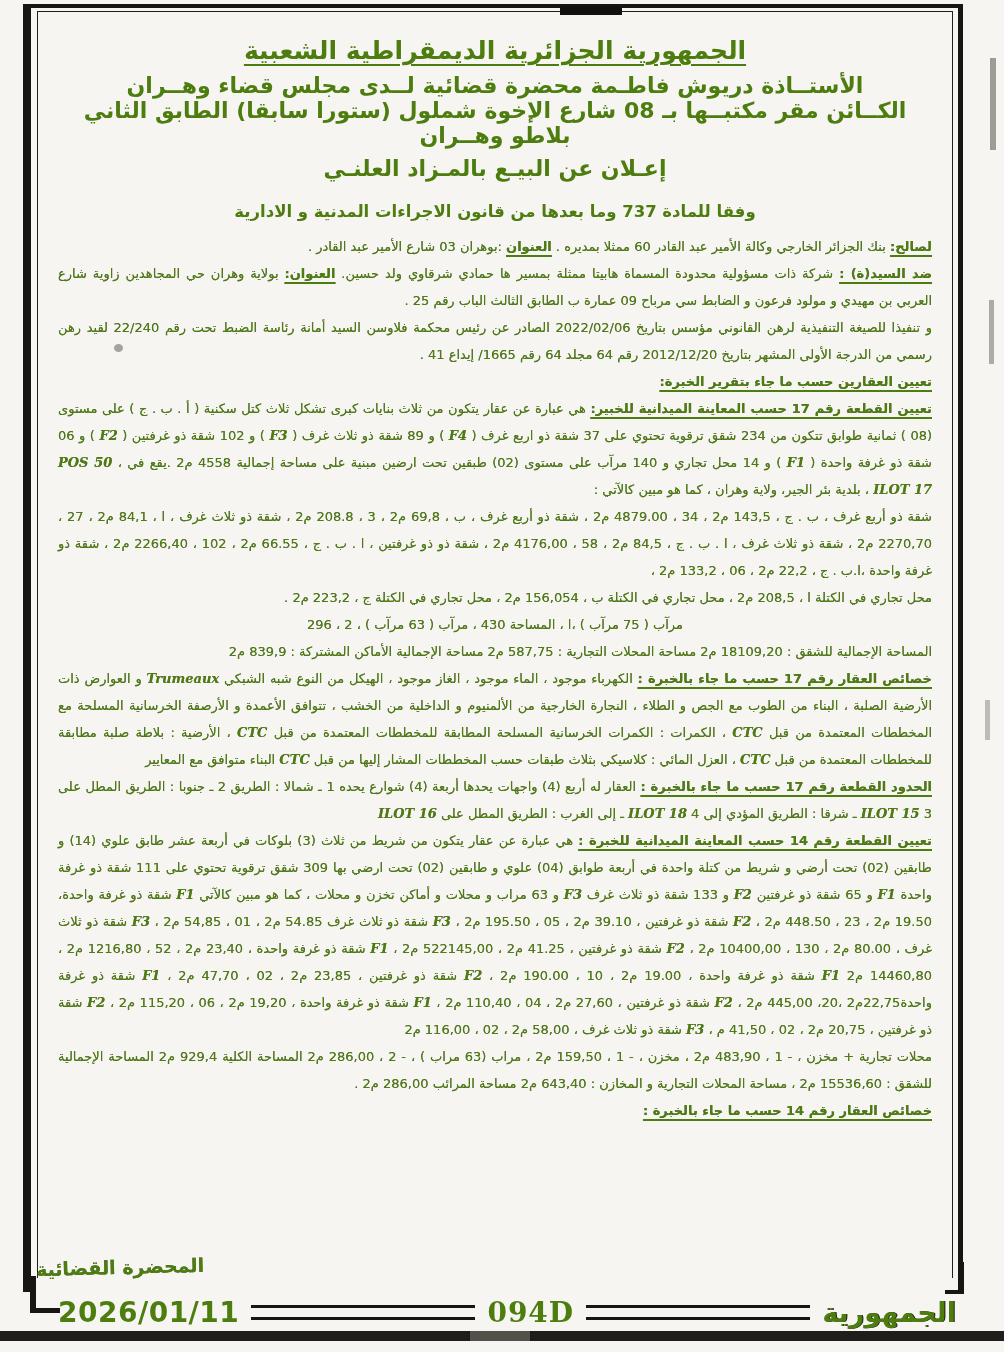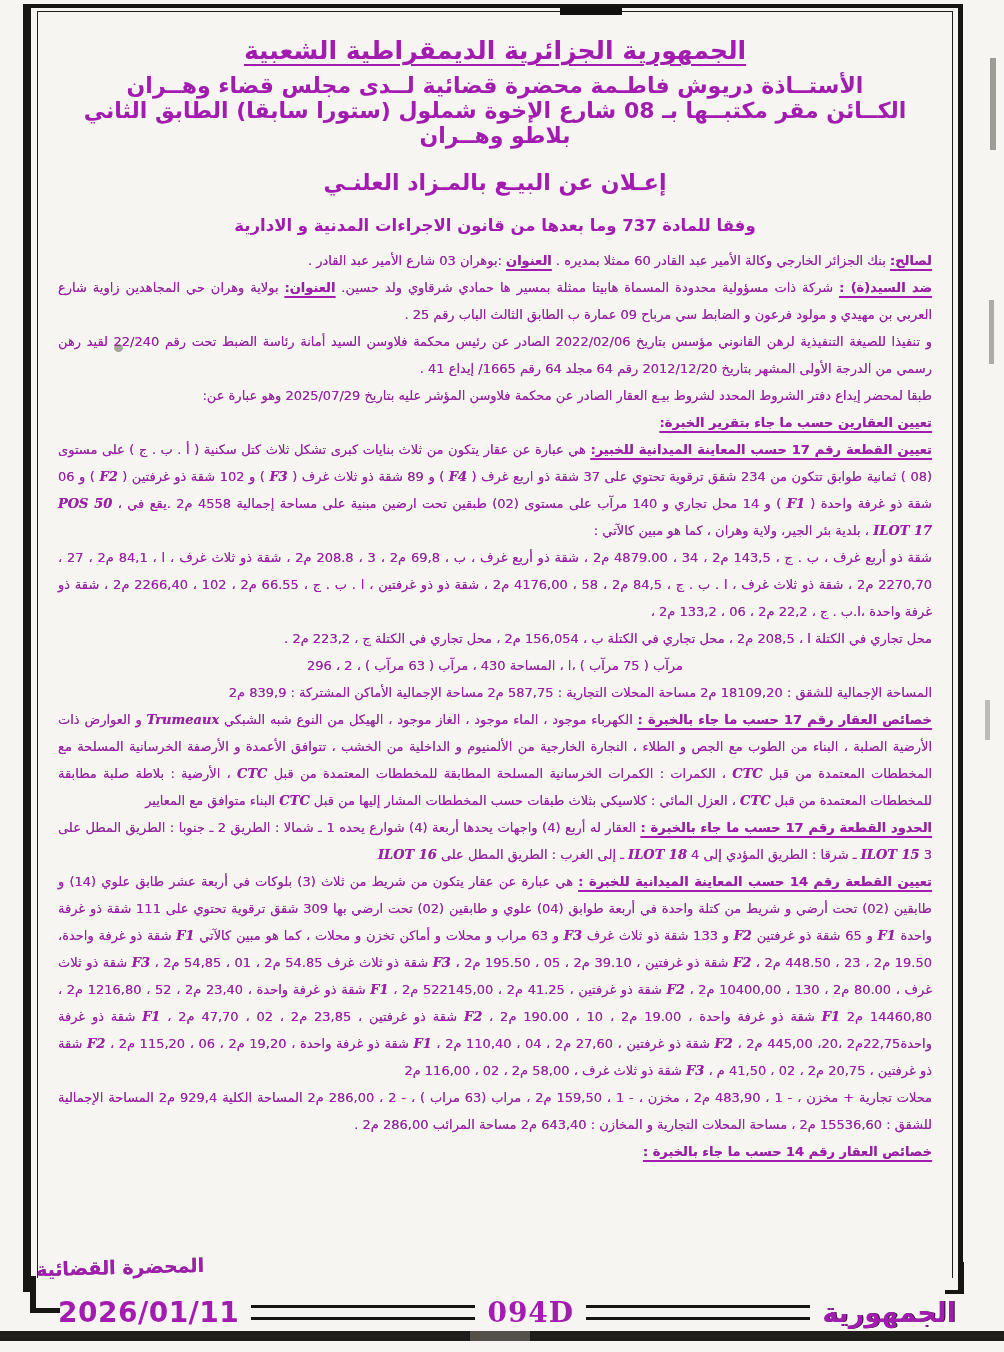--- a/index.html
+++ b/index.html
@@ -1,30 +1,30 @@
 <!DOCTYPE html>
 <html lang="ar" dir="rtl"><head>
 <meta charset="utf-8">
 <style>
   html,body{margin:0;padding:0;background:#f6f5f1;}
   .page{position:relative;width:1004px;height:1352px;margin:0 auto;background:#f6f5f1;overflow:hidden;
-        font-family:"DejaVu Sans",sans-serif;color:#a21caf;}
+        font-family:"DejaVu Sans",sans-serif;color:#4d7c0f;}
   
   .frame{position:absolute;left:23px;right:41px;top:4px;height:1284px;
          border-top:4px solid #181613;border-left:8px solid #181613;border-right:5px solid #181613;}
   .inner{position:absolute;left:6px;right:5px;top:3px;height:1266px;
          border-top:1.5px solid #232019;border-left:1.5px solid #232019;border-right:1.5px solid #232019;}
   .content{position:absolute;inset:0;padding:24px 20px 0 20px;}
   
   .hdr{text-align:center;margin-bottom:12px;}
   .country{font-size:25px;font-weight:bold;margin:0 0 8px 0;display:inline-block;
            text-decoration:underline;text-decoration-thickness:2px;text-underline-offset:5px;
            letter-spacing:.5px;}
   .hline{font-size:22px;font-weight:bold;line-height:25px;}
-  .annc{font-size:22px;font-weight:bold;margin:22px 0 4px 0;}
+  .annc{font-size:22px;font-weight:bold;margin:8px 0 4px 0;}
   .basis{font-size:16.5px;font-weight:bold;margin-top:21px;}
   
   .bodytxt{font-size:13px;line-height:27px;text-align:justify;
            text-shadow:0 0 .4px rgba(20,18,15,.55);}
   .para{margin:0;}
   .para.center{text-align:right;text-align-last:center;}
   .b{font-weight:bold;}
   .u{text-decoration:underline;text-decoration-thickness:1.5px;text-underline-offset:4px;}
   .lat{font-family:"DejaVu Serif",serif;font-style:italic;font-weight:bold;}
   
@@ -65,21 +65,20 @@
           <div class="hline">الأستــاذة دريوش فاطـمة محضرة قضائية لــدى مجلس قضاء وهــران</div>
           <div class="hline">الكــائن مقر مكتبــها بـ 08 شارع الإخوة شملول (ستورا سابقا) الطابق الثاني بلاطو وهــران</div>
           <div class="annc">إعـلان عن البيـع بالمـزاد العلنـي</div>
           <div class="basis">وفقا للمادة 737 وما بعدها من قانون الاجراءات المدنية و الادارية</div>
         </div>
 
         <div id="body-paragraphs" class="bodytxt">
             <div class="para"><span class="b u">لصالح:</span><span> بنك الجزائر الخارجي وكالة الأمير عبد القادر 60 ممثلا بمديره . </span><span class="b u">العنوان</span><span> :بوهران 03 شارع الأمير عبد القادر .</span></div>
             <div class="para"><span class="b u">ضد السيد(ة) :</span><span> شركة ذات مسؤولية محدودة المسماة هابيتا ممثلة بمسير ها حمادي شرقاوي ولد حسين. </span><span class="b u">العنوان:</span><span> بولاية وهران حي المجاهدين زاوية شارع العربي بن مهيدي و مولود فرعون و الضابط سي مرباح 09 عمارة ب الطابق الثالث الباب رقم 25 .</span></div>
             <div class="para"><span>و تنفيذا للصيغة التنفيذية لرهن القانوني مؤسس بتاريخ 2022/02/06 الصادر عن رئيس محكمة فلاوسن السيد أمانة رئاسة الضبط تحت رقم 22/240 لقيد رهن رسمي من الدرجة الأولى المشهر بتاريخ 2012/12/20 رقم 64 مجلد 64 رقم 1665/ إيداع 41 .</span></div>
-            <div class="para"><span>طبقا لمحضر إيداع دفتر الشروط المحدد لشروط بيـع العقار الصادر عن محكمة فلاوسن المؤشر عليه بتاريخ 2025/07/29 وهو عبارة عن:</span></div>
             <div class="para"><span class="b u">تعيين العقارين حسب ما جاء بتقرير الخبرة:</span></div>
             <div class="para"><span class="b u">تعيين القطعة رقم 17 حسب المعاينة الميدانية للخبير:</span><span> هي عبارة عن عقار يتكون من ثلاث بنايات كبرى تشكل ثلاث كتل سكنية ( أ . ب . ج ) على مستوى (08 ) ثمانية طوابق تتكون من 234 شقق ترقوية تحتوي على 37 شقة ذو اربع غرف ( <span class="lat">F4</span> ) و 89 شقة ذو ثلاث غرف ( <span class="lat">F3</span> ) و 102 شقة ذو غرفتين ( <span class="lat">F2</span> ) و 06 شقة ذو غرفة واحدة ( <span class="lat">F1</span> ) و 14 محل تجاري و 140 مرآب على مستوى (02) طبقين تحت ارضين مبنية على مساحة إجمالية 4558 م2 .يقع في <span class="lat">POS 50</span> ، <span class="lat">ILOT 17</span> ، بلدية بئر الجير، ولاية وهران ، كما هو مبين كالآتي :</span></div>
             <div class="para"><span>شقة ذو أربع غرف ، ب . ج ، 143,5 م2 ، 34 ، 4879.00 م2 ، شقة ذو أربع غرف ، ب ، 69,8 م2 ، 3 ، 208.8 م2 ، شقة ذو ثلاث غرف ، ا ، 84,1 م2 ، 27 ، 2270,70 م2 ، شقة ذو ثلاث غرف ، ا . ب . ج ، 84,5 م2 ، 58 ، 4176,00 م2 ، شقة ذو ذو غرفتين ، ا . ب . ج ، 66.55 م2 ، 102 ، 2266,40 م2 ، شقة ذو غرفة واحدة ،ا.ب . ج ، 22,2 م2 ، 06 ، 133,2 م2 ،</span></div>
             <div class="para"><span>محل تجاري في الكتلة ا ، 208,5 م2 ، محل تجاري في الكتلة ب ، 156,054 م2 ، محل تجاري في الكتلة ج ، 223,2 م2 .</span></div>
             <div class="para center"><span>مرآب ( 75 مرآب ) ،ا ، المساحة 430 ، مرآب ( 63 مرآب ) ، 2 ، 296</span></div>
             <div class="para"><span>المساحة الإجمالية للشقق : 18109,20 م2 مساحة المحلات التجارية : 587,75 م2 مساحة الإجمالية الأماكن المشتركة : 839,9 م2</span></div>
             <div class="para"><span class="b u">خصائص العقار رقم 17 حسب ما جاء بالخبرة :</span><span> الكهرباء موجود ، الماء موجود ، الغاز موجود ، الهيكل من النوع شبه الشبكي <span class="lat">Trumeaux</span> و العوارض ذات الأرضية الصلبة ، البناء من الطوب مع الجص و الطلاء ، النجارة الخارجية من الألمنيوم و الداخلية من الخشب ، تتوافق الأعمدة و الأرصفة الخرسانية المسلحة مع المخططات المعتمدة من قبل <span class="lat">CTC</span> ، الكمرات : الكمرات الخرسانية المسلحة المطابقة للمخططات المعتمدة من قبل <span class="lat">CTC</span> ، الأرضية : بلاطة صلبة مطابقة للمخططات المعتمدة من قبل <span class="lat">CTC</span> ، العزل المائي : كلاسيكي بثلاث طبقات حسب المخططات المشار إليها من قبل <span class="lat">CTC</span> البناء متوافق مع المعايير</span></div>
             <div class="para"><span class="b u">الحدود القطعة رقم 17 حسب ما جاء بالخبرة :</span><span> العقار له أربع (4) واجهات يحدها أربعة (4) شوارع يحده 1 ـ شمالا : الطريق 2 ـ جنوبا : الطريق المطل على <span class="lat">ILOT 15</span> 3 ـ شرقا : الطريق المؤدي إلى <span class="lat">ILOT 18</span> 4 ـ إلى الغرب : الطريق المطل على <span class="lat">ILOT 16</span></span></div>
             <div class="para"><span class="b u">تعيين القطعة رقم 14 حسب المعاينة الميدانية للخبرة :</span><span> هي عبارة عن عقار يتكون من شريط من ثلاث (3) بلوكات في أربعة عشر طابق علوي (14) و طابقين (02) تحت أرضي و شريط من كتلة واحدة في أربعة طوابق (04) علوي و طابقين (02) تحت ارضي بها 309 شقق ترقوية تحتوي على 111 شقة ذو غرفة واحدة <span class="lat">F1</span> و 65 شقة ذو غرفتين <span class="lat">F2</span> و 133 شقة ذو ثلاث غرف <span class="lat">F3</span> و 63 مراب و محلات و أماكن تخزن و محلات ، كما هو مبين كالآتي <span class="lat">F1</span> شقة ذو غرفة واحدة، 19.50 م2 ، 23 ، 448.50 م2 ، <span class="lat">F2</span> شقة ذو غرفتين ، 39.10 م2 ، 05 ، 195.50 م2 ، <span class="lat">F3</span> شقة ذو ثلاث غرف 54.85 م2 ، 01 ، 54,85 م2 ، <span class="lat">F3</span> شقة ذو ثلاث غرف ، 80.00 م2 ، 130 ، 10400,00 م2 ، <span class="lat">F2</span> شقة ذو غرفتين ، 41.25 م2 ، 522145,00 م2 ، <span class="lat">F1</span> شقة ذو غرفة واحدة ، 23,40 م2 ، 52 ، 1216,80 م2 ، 14460,80 م2 <span class="lat">F1</span> شقة ذو غرفة واحدة ، 19.00 م2 ، 10 ، 190.00 م2 ، <span class="lat">F2</span> شقة ذو غرفتين ، 23,85 م2 ، 02 ، 47,70 م2 ، <span class="lat">F1</span> شقة ذو غرفة واحدة22,75م2 ،20، 445,00 م2 ، <span class="lat">F2</span> شقة ذو غرفتين ، 27,60 م2 ، 04 ، 110,40 م2 ، <span class="lat">F1</span> شقة ذو غرفة واحدة ، 19,20 م2 ، 06 ، 115,20 م2 ، <span class="lat">F2</span> شقة ذو غرفتين ، 20,75 م2 ، 02 ، 41,50 م ، <span class="lat">F3</span> شقة ذو ثلاث غرف ، 58,00 م2 ، 02 ، 116,00 م2</span></div>
             <div class="para"><span>محلات تجارية + مخزن ، - 1 ، 483,90 م2 ، مخزن ، - 1 ، 159,50 م2 ، مراب (63 مراب ) ، - 2 ، 286,00 م2 المساحة الكلية 929,4 م2 المساحة الإجمالية للشقق : 15536,60 م2 ، مساحة المحلات التجارية و المخازن : 643,40 م2 مساحة المرائب 286,00 م2 .</span></div>

